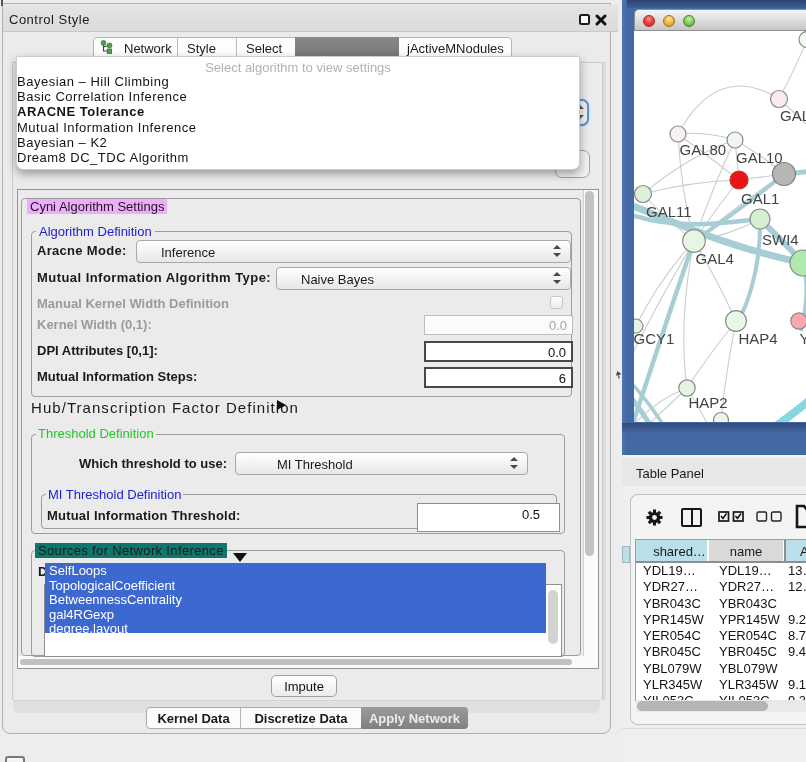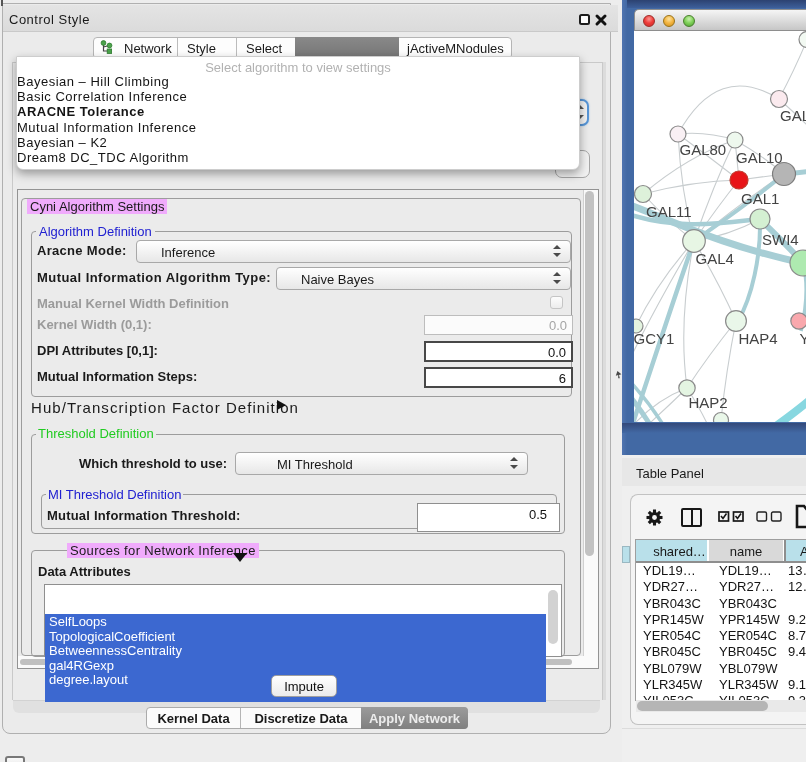--- a/index.html
+++ b/index.html
@@ -96,29 +96,29 @@
 <div class="abs b13" style="left:27px;top:456px;width:200px;text-align:right;">Which threshold to use:</div>
 <div class="abs combo" style="left:235px;top:452px;width:293px;height:23px;"></div>
 <div class="abs r13" style="left:248px;top:457px;margin-left:29px;">MI Threshold</div>
 <div class="cup" style="left:510px;top:457px;"></div>
 <div class="cdn" style="left:510px;top:465px;"></div>
 
 <div class="abs" style="left:41px;top:494px;width:516px;height:35px;border:1px solid #9c9c9c;border-radius:4px;"></div>
 <div class="abs" style="left:46px;top:487px;background:#ebebeb;padding:0 2px;font-size:13px;color:#2121d1;">MI Threshold Definition</div>
 
 <div class="abs b13" style="left:47px;top:508px;letter-spacing:0.2px;">Mutual Information Threshold:</div>
-<div class="abs" style="left:417px;top:503px;width:143px;height:29px;border:1px solid #8f8f8f;background:#fff;font-size:13px;color:#111;text-align:right;padding:3px 12px 0 0;">0.5</div>
+<div class="abs" style="left:417px;top:503px;width:143px;height:29px;border:1px solid #8f8f8f;background:#fff;font-size:13px;color:#111;text-align:right;padding:3px 19px 0 0;">0.5</div>
 
 <div class="abs" style="left:31px;top:550px;width:534px;height:107px;border:1px solid #9c9c9c;border-radius:4px;"></div>
-<div class="abs r13" style="left:35px;top:543px;background:#f0abfc;padding:0 3px;letter-spacing:0.35px;margin-left:32px;">Sources for Network Inference</div>
+<div class="abs r13" style="left:35px;top:543px;background:#0f766e;padding:0 3px;letter-spacing:0.35px;">Sources for Network Inference</div>
 <div class="abs" style="left:233px;top:553px;width:0;height:0;border-left:7px solid transparent;border-right:7px solid transparent;border-top:9px solid #111;"></div>
 <div class="abs b13" style="left:38px;top:564px;">Data Attributes</div>
 
 <div class="abs" style="left:44px;top:584px;width:518px;height:73px;border:1px solid #8f8f8f;background:#fff;"></div>
-<div class="abs" style="left:45px;top:614px;width:501px;height:88px;background:#3c68d0;overflow:hidden;">
+<div class="abs" style="left:45px;top:563px;width:501px;height:70px;background:#3c68d0;overflow:hidden;">
   <div style="font-size:13px;color:#fff;line-height:14.6px;padding:1px 0 0 4px;">SelfLoops<br>TopologicalCoefficient<br>BetweennessCentrality<br>gal4RGexp<br>degree.layout</div>
 </div>
 <div class="abs" style="left:548px;top:590px;width:10px;height:54px;background:#d2d2d2;border-radius:5px;"></div>
 
 <div class="abs" style="left:271px;top:675px;width:66px;height:22px;border:1px solid #9f9f9f;border-radius:5px;background:linear-gradient(#ffffff,#ebebeb);text-align:center;font-size:13px;color:#111;padding-top:3px;">Impute</div>
 
 <div class="abs" style="left:146px;top:707px;width:322px;height:22px;background:#fbfbfb;border:1px solid #ababab;border-radius:4px;"></div>
 <div class="abs" style="left:240px;top:708px;width:1px;height:20px;background:#b5b5b5;"></div>
 <div class="abs" style="left:361px;top:707px;width:107px;height:22px;background:linear-gradient(#9b9b9b,#808080);border-radius:0 4px 4px 0;"></div>
 <div class="abs b13" style="left:147px;top:711px;width:93px;text-align:center;">Kernel Data</div>

